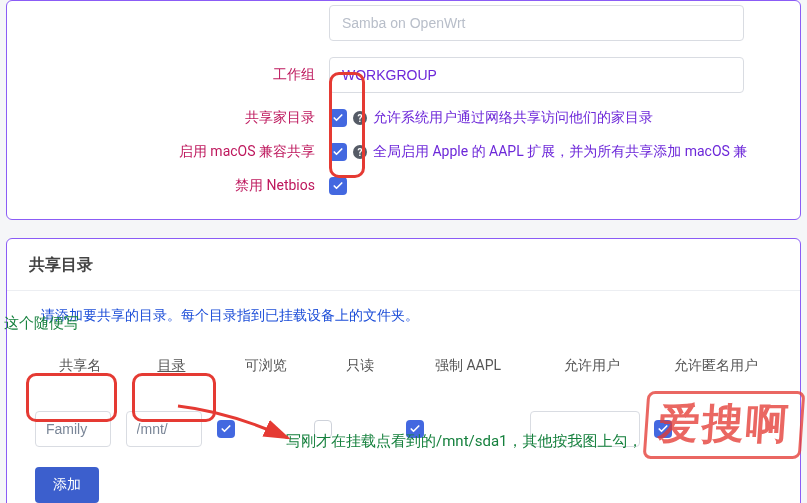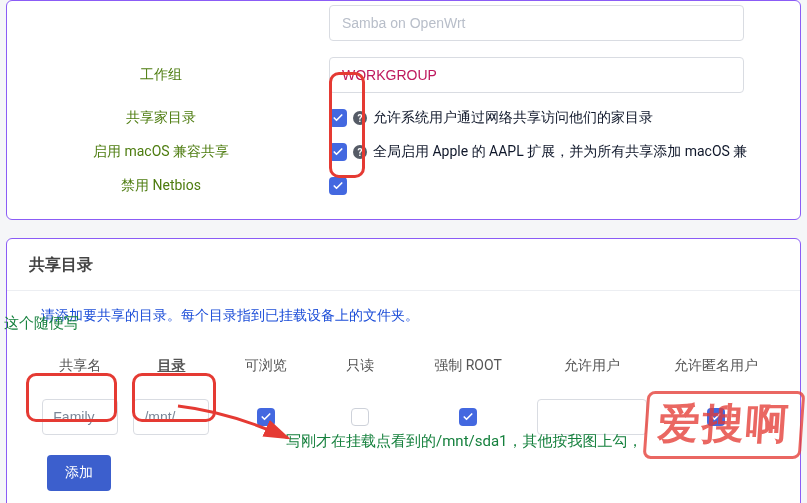--- a/index.html
+++ b/index.html
@@ -22,32 +22,32 @@
   .card-top {
     padding-bottom: 16px;
   }
   .form-row {
     display: flex;
     align-items: center;
     padding: 8px 0;
   }
   .form-label {
     width: 322px;
-    text-align: center;
-    color: #4d7c0f;
+    text-align: right;
+    color: #be185d;
     font-size: 14px;
     padding-right: 14px;
   }
   .form-input {
     height: 36px;
     border: 1px solid #d9dce2;
     border-radius: 4px;
     padding: 6px 12px;
     font-size: 14px;
-    color: #be185d;
+    color: #6d28d9;
     width: 415px;
     background: #fff;
   }
   .checkbox {
     width: 18px;
     height: 18px;
     border-radius: 4px;
     display: inline-flex;
     align-items: center;
     justify-content: center;
@@ -73,21 +73,21 @@
     color: #fff;
     display: inline-flex;
     align-items: center;
     justify-content: center;
     font-size: 10px;
     font-weight: bold;
     margin: 0 6px;
     flex-shrink: 0;
   }
   .desc-text {
-    color: #0f172a;
+    color: #6d28d9;
     font-size: 14px;
     white-space: nowrap;
   }
   .section-card {
     padding: 0;
   }
   .section-title {
     padding: 16px 22px 14px 22px;
     font-size: 16px;
     font-weight: 600;
@@ -113,43 +113,43 @@
   .col-browse { width: 102px; text-align: center; }
   .col-ro { width: 96px; text-align: center; }
   .col-root { width: 130px; text-align: center; }
   .col-users { width: 130px; text-align: center; }
   .col-anon { width: 130px; text-align: center; }
   .th {
     color: #555;
     font-size: 14px;
     padding-bottom: 8px;
   }
-  .th.underline { text-decoration: underline; font-weight: 700; }
+  .th.underline { text-decoration: underline; font-weight: 400; }
   .cell-input {
     width: 76px;
     height: 36px;
     border: 1px solid #d9dce2;
     border-radius: 4px;
     padding: 4px 10px;
     font-size: 14px;
     color: #7a8697;
     text-align: left;
   }
   .value-rows { display: flex; align-items: center; padding: 10px 0; }
-  .center-cb { display: flex; justify-content: center; }
+  .center-cb { display: flex; justify-content: flex-start; margin-top: 12px; }
   .allow-users-input {
     width: 110px;
     height: 36px;
     border: 1px solid #d9dce2;
     border-radius: 4px;
     background: #fff;
   }
   .add-btn {
     margin-top: 10px;
-    margin-left: 18px;
+    margin-left: 6px;
     background: #3c5fcd;
     color: #fff;
     border: none;
     border-radius: 4px;
     padding: 9px 18px;
     font-size: 14px;
     cursor: pointer;
   }
   
   .anno-red {
@@ -231,21 +231,21 @@
 <div class="card section-card" style="margin:0 6px;">
   <div class="section-title">共享目录</div>
   <div class="section-body">
     <div class="section-desc">请添加要共享的目录。每个目录指到已挂载设备上的文件夹。</div>
 
     <div class="table-row" style="padding-left:6px;">
       <div class="th col-share">共享名</div>
       <div class="th col-dir underline">目录</div>
       <div class="th col-browse">可浏览</div>
       <div class="th col-ro">只读</div>
-      <div class="th col-root">强制 ROOT</div>
+      <div class="th col-root">强制 AAPL</div>
       <div class="th col-users">允许用户</div>
       <div class="th col-anon">允许匿名用户</div>
     </div>
 
     <div class="table-row value-rows" style="padding-left:6px;">
       <div class="col-share center-cb">
         <input class="cell-input" value="Family" style="">
       </div>
       <div class="col-dir center-cb">
         <input class="cell-input" value="/mnt/" style="">

